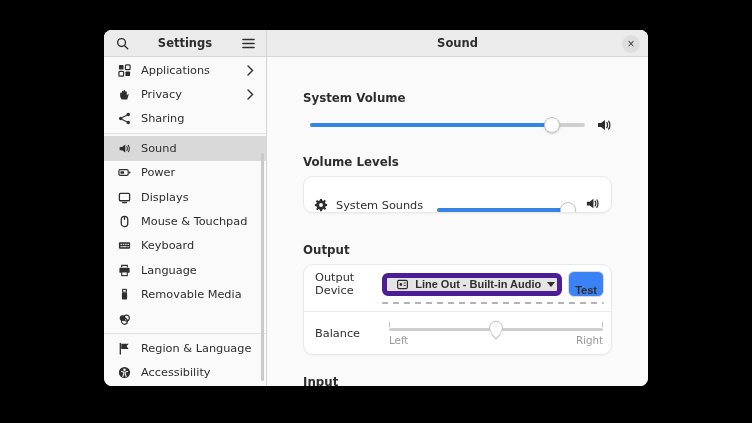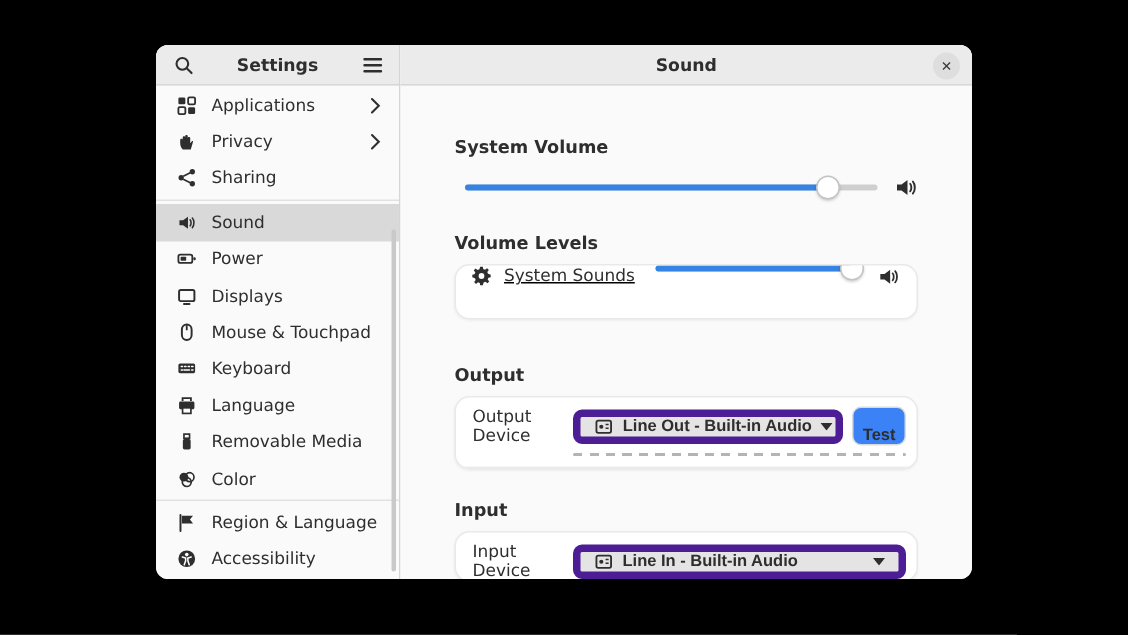--- a/index.html
+++ b/index.html
@@ -52,21 +52,21 @@
   .slider { position:relative; height:4px; background:#cfcfcf; border-radius:2px; }
   .slider .fill { position:absolute; left:0; top:0; height:100%; background:#3584e4; border-radius:2px; }
   .slider .knob { position:absolute; top:50%; width:16px; height:16px; background:#fff;
     border:1px solid #c3c3c3; border-radius:50%; transform:translate(-50%,-50%);
     box-shadow:0 1px 2px rgba(0,0,0,.18); }
 
   .card { width:309px; margin-left:36px; margin-top:7px; background:#fff;
     border:1px solid #e9e9e9; border-radius:10px;
     box-shadow:0 1px 2px rgba(0,0,0,.05); overflow:hidden; }
 
-  .vl-row { height:35px; display:flex; align-items:flex-start; padding:0 10px;text-decoration:underline; }
+  .vl-row { height:35px; display:flex; align-items:flex-end; padding:0 10px; }
   .vl-label { font-size:11.3px; color:#2e2e2e; margin-left:8px; white-space:nowrap; }
   .vl-row .slider { flex:1; margin:0 10px 0 14px; }
   .gear { width:14px; height:14px; flex:0 0 14px; }
 
   .card-row { padding:6px 7px 5px 7px; }
   .row-flex { display:flex; align-items:center; }
   .row-label { font-size:11.3px; color:#2e2e2e; margin-left:4px; flex:1; }
   .controls { display:flex; align-items:center; gap:6px; }
   .dropdown { height:23px; background:#e4e4e4; border:5px solid #4c1d95; border-radius:6px;
     display:flex; align-items:center; padding:0 9px; gap:6px; cursor:pointer; }
@@ -242,21 +242,20 @@
         </div>
 
         <div class="srow">
           <span class="sicon">
             <svg width="13" height="13" viewBox="0 0 14 14">
                 <circle cx="5" cy="5.5" r="3.2" fill="#2e2e2e"></circle>
                 <circle cx="9" cy="5.5" r="3.2" fill="none" stroke="#2e2e2e" stroke-width="1.2"></circle>
                 <circle cx="7" cy="9" r="3.2" fill="none" stroke="#2e2e2e" stroke-width="1.2"></circle>
               </svg>
           </span>
-          <span class="slabel">Color</span>
         </div>
 
         <div class="ssep"></div>
 
         <div class="srow">
           <span class="sicon">
             <svg width="13" height="13" viewBox="0 0 14 14">
                 <path d="M2.5 1.5v11.5" stroke="#2e2e2e" stroke-width="1.4" stroke-linecap="round"></path>
                 <path d="M3.5 2h8l-2.2 2.7L11.5 7.5h-8z" fill="#2e2e2e"></path>
               </svg>
@@ -344,20 +343,31 @@
                         <path d="M0 0h8L4 5z" fill="#2e2e2e"></path>
                       </svg>
                   </span>
                 </button>
                 <button class="btn">Test</button>
               </div>
             </div>
             <div class="meter"></div>
           </div>
           <div class="card-sep"></div>
+          <div class="bal-row">
+            <span class="row-label">Balance</span>
+            <div class="bal-slider">
+              <span class="bal-tick l"></span>
+              <span class="bal-tick r"></span>
+              <div class="bal-track"></div>
+              <div class="bal-knob" style="left: 50%;"></div>
+              <span class="bal-end l">Left</span>
+              <span class="bal-end r">Right</span>
+            </div>
+          </div>
         </div>
 
         <div class="sec-head h-in">Input</div>
         <div class="card">
           <div class="card-row in-row">
             <div class="row-flex">
               <span class="row-label">Input Device</span>
               <div class="controls">
                 <button class="dropdown dd-in">
                   <span>

